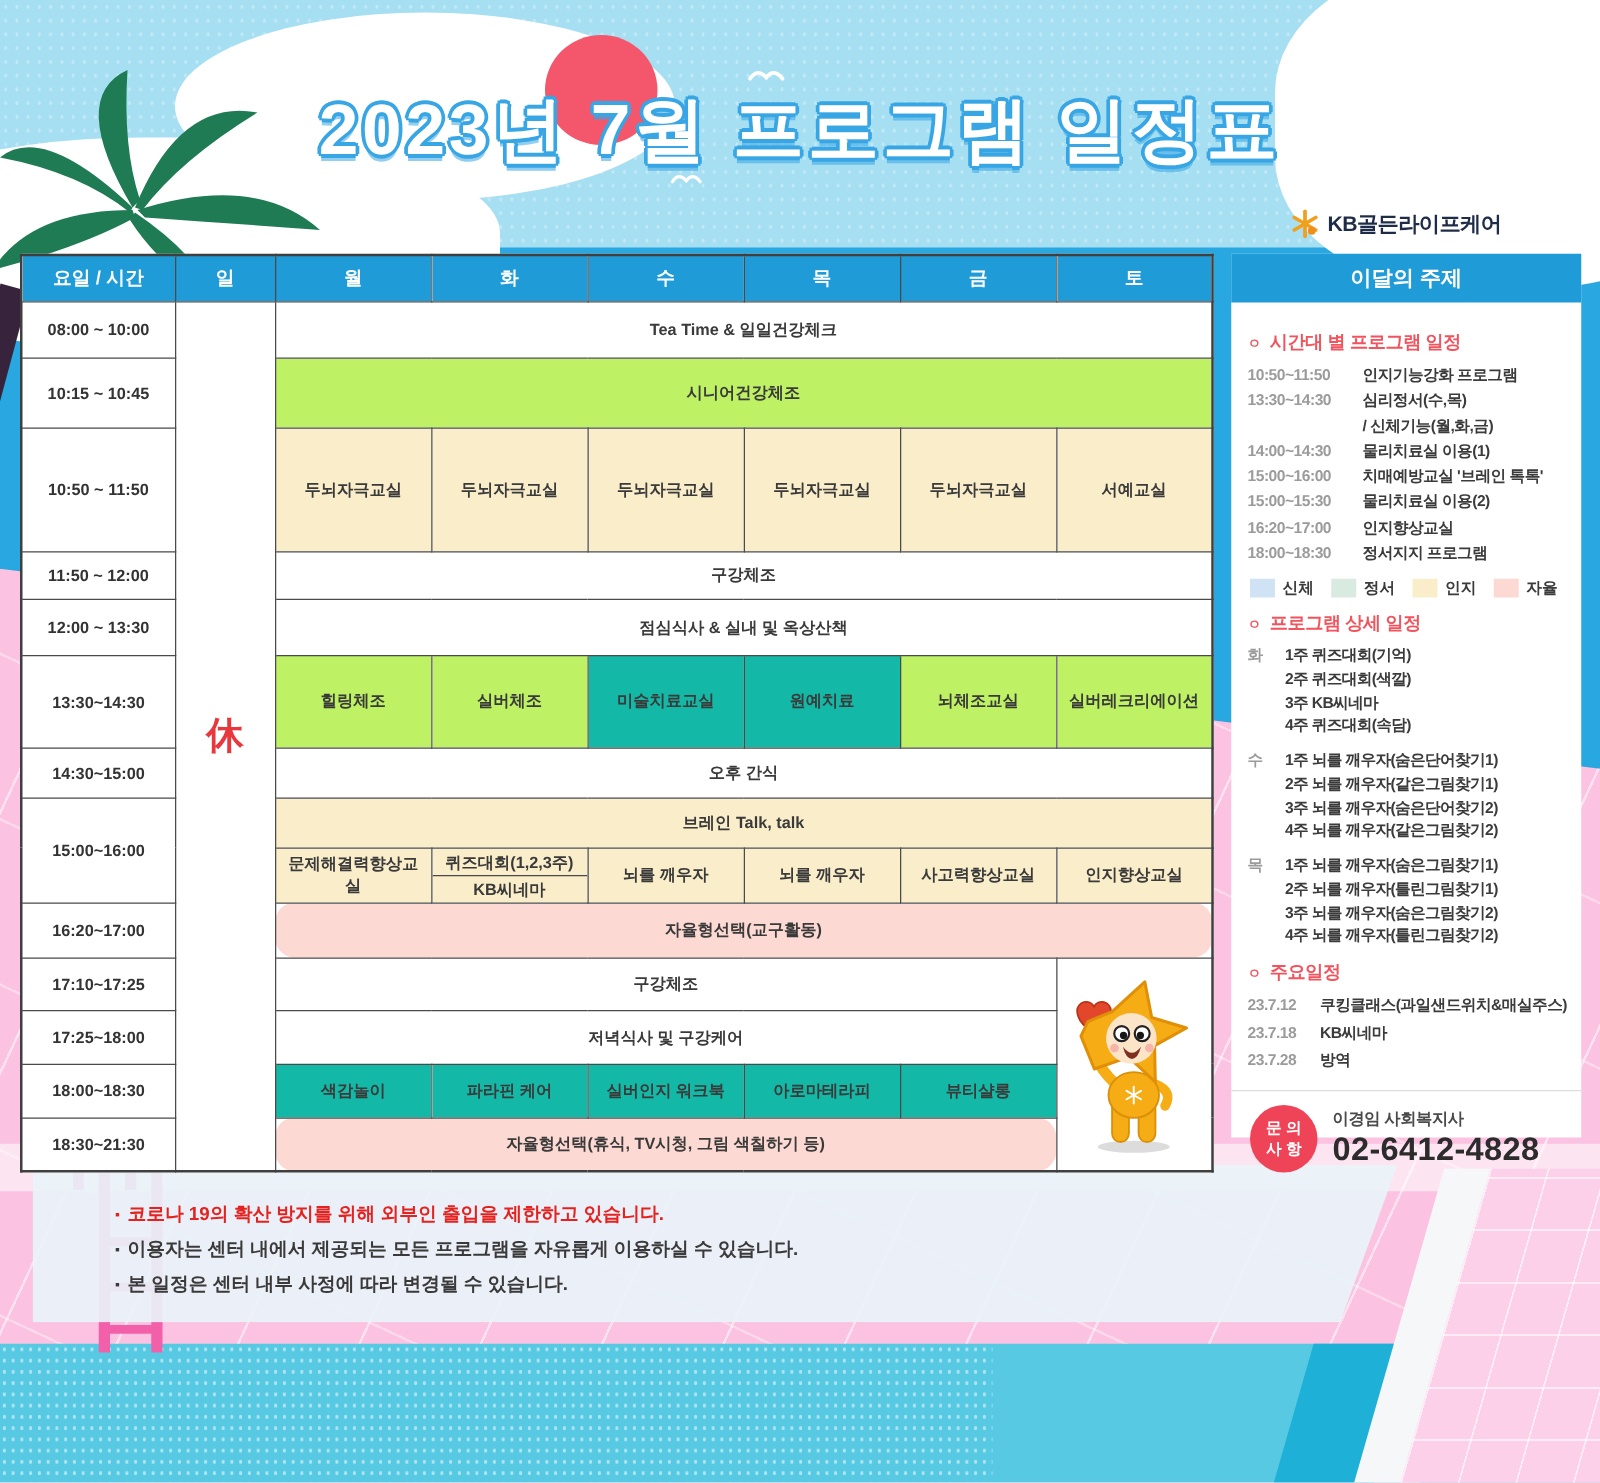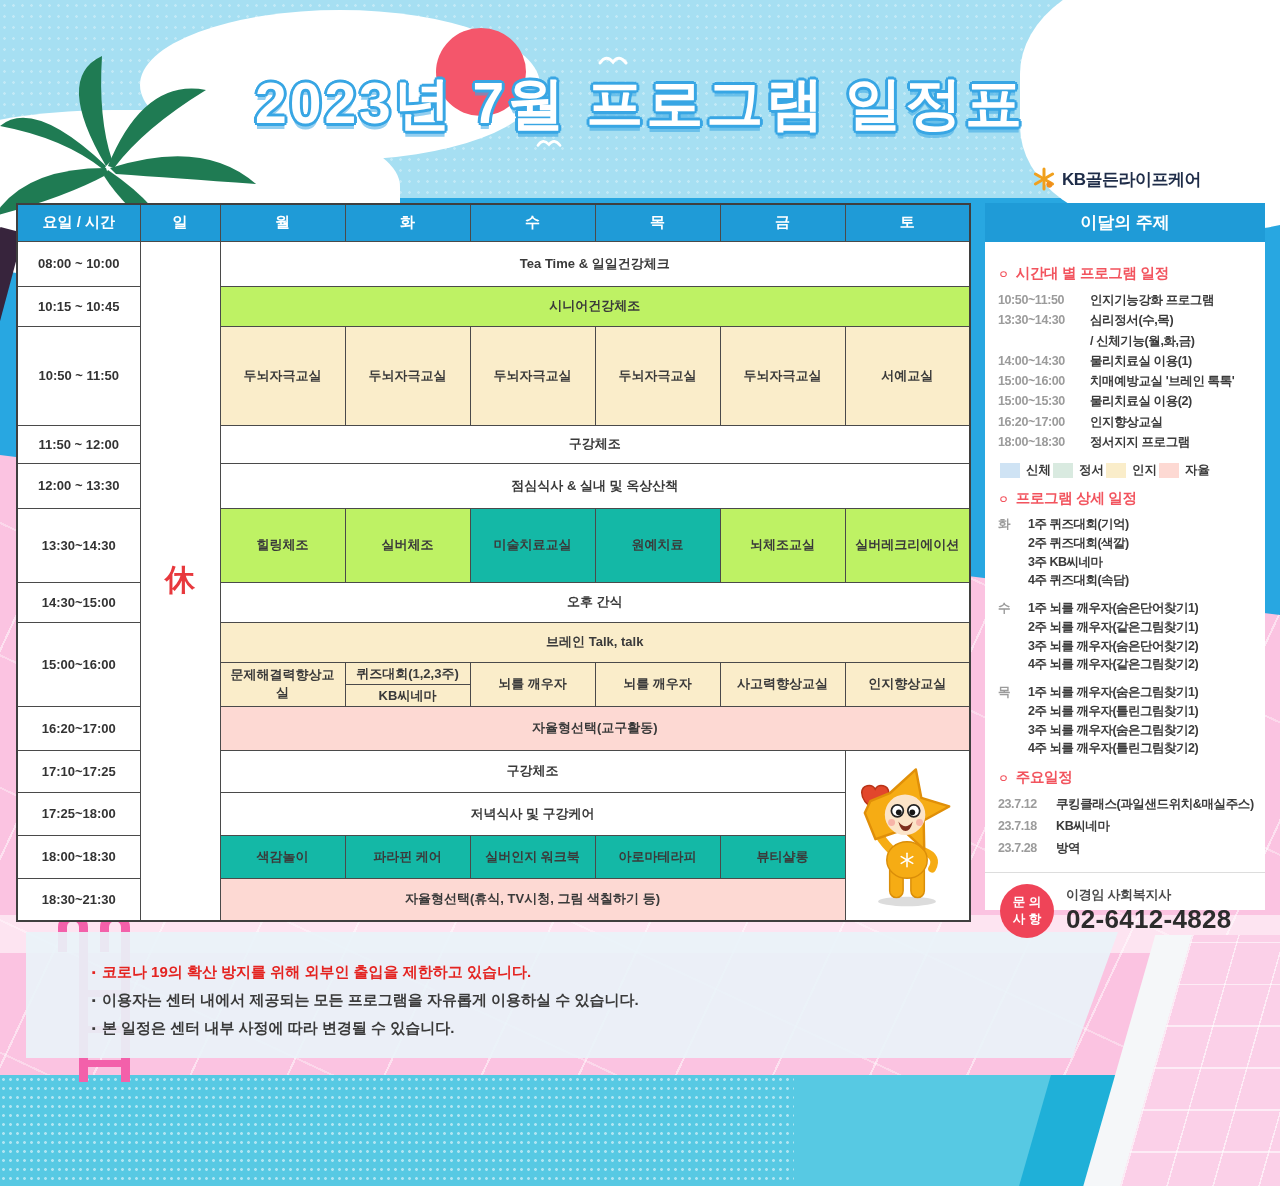--- a/index.html
+++ b/index.html
@@ -73,40 +73,40 @@
   table.sched{position:absolute;left:16px;top:203px;width:953px;z-index:10;border-collapse:collapse;
       table-layout:fixed;background:#fff;border:2px solid #3f3f3f;}
   .sched th,.sched td{border:1px solid #4a4a4a;text-align:center;vertical-align:middle;
       font-size:13px;font-weight:700;color:#3a3a3a;padding:1px 4px;overflow:hidden;}
   .sched thead th{background:#1f9bd7;color:#fff;font-size:15px;}
   .sched td.time{font-size:13px;color:#333;background:#fff;}
   .c-white{background:#fff;}
   .c-blue{background:#bef264;}
   .c-green{background:#14b8a6;}
   .c-cream{background:#faedca;}
-  .c-pink{background:#fdd9d3;}
+  .c-pink{background:#fdd9d3;border-radius:16px;}
   td.rest{background:#fff;color:#e8383d;font-size:30px;font-weight:800;}
   td.stacked{padding:0;}
   td.stacked .half{height:21px;line-height:21px;}
   td.stacked .half + .half{border-top:1px solid #4a4a4a;}
   td.mascot-cell{background:#fff;vertical-align:middle;}
 
   
   .sidebar{position:absolute;left:985px;top:203px;width:280px;height:707px;z-index:10;background:#fff;
            box-sizing:border-box;}
   .sidebar .sb-title{height:39px;line-height:39px;background:#1f9bd7;color:#fff;text-align:center;
            font-size:17px;font-weight:800;}
   .sidebar .sb-body{padding:12px 13px 0 13px;}
   .sb-heading{color:#f2545e;font-size:14.5px;font-weight:800;margin:10px 0 7px 0;letter-spacing:-.3px;}
   .sb-heading .marker{font-size:11px;margin-right:7px;font-weight:800;}
   .entry{display:flex;gap:8px;font-size:12.5px;font-weight:700;line-height:1.62;letter-spacing:-.4px;}
   .entry .t{width:84px;flex:none;color:#9b9b9b;}
   .entry .p{color:#3b3b3b;white-space:nowrap;}
   .entry .p .sub{display:block;}
-  .legend{display:flex;gap:2px;margin:10px 0 4px 2px;}
+  .legend{display:flex;gap:14px;margin:10px 0 4px 2px;}
   .legend .item{display:flex;align-items:center;gap:6px;font-size:12.5px;font-weight:700;color:#3b3b3b;}
   .legend .sw{width:20px;height:15px;display:inline-block;}
   .sw.b{background:#cfe3f4;} .sw.g{background:#d9eae0;} .sw.c{background:#faedca;} .sw.p{background:#fdd9d3;}
   .group{display:flex;gap:8px;margin-bottom:9px;}
   .group .d{width:22px;flex:none;color:#9b9b9b;font-size:12.5px;font-weight:700;line-height:1.5;}
   .group .its{font-size:12.5px;font-weight:700;color:#3b3b3b;line-height:1.5;letter-spacing:-.5px;white-space:nowrap;}
   .event{display:flex;gap:8px;font-size:12.5px;font-weight:700;line-height:1.75;letter-spacing:-.4px;}
   .event .d{width:50px;flex:none;color:#9b9b9b;}
   .event .x{color:#3b3b3b;white-space:nowrap;}
   .sb-divider{border-top:1px solid #ddd;margin:12px -13px 11px -13px;}
@@ -206,21 +206,21 @@
         <th>금</th>
         <th>토</th>
       </tr>
     </thead>
     <tbody>
       <tr style="height:45px">
         <td class="time">08:00 ~ 10:00</td>
         <td class="rest" rowspan="14">休</td>
         <td class="c-white" colspan="6">Tea Time &amp; 일일건강체크</td>
       </tr>
-      <tr style="height:40px">
+      <tr style="height:56px">
         <td class="time">10:15 ~ 10:45</td>
         <td class="c-blue" colspan="6">시니어건강체조</td>
       </tr>
       <tr style="height:99px">
         <td class="time">10:50 ~ 11:50</td>
         <td class="c-cream">두뇌자극교실</td>
         <td class="c-cream">두뇌자극교실</td>
         <td class="c-cream">두뇌자극교실</td>
         <td class="c-cream">두뇌자극교실</td>
         <td class="c-cream">두뇌자극교실</td>

